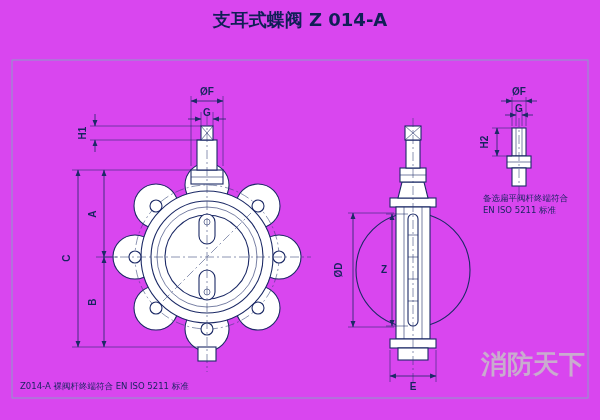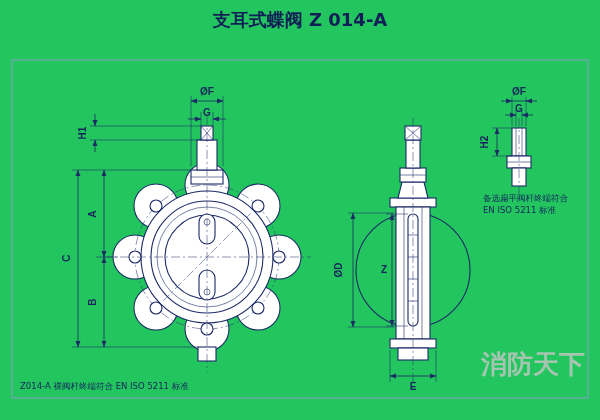--- a/index.html
+++ b/index.html
@@ -1,16 +1,16 @@
 <!DOCTYPE html>
 <html><head>
 <meta charset="utf-8">
 <style>
   html,body{margin:0;padding:0;background:#ffffff;width:600px;height:420px;overflow:hidden}
-  .page{position:relative;width:600px;height:420px;background:#22c55e;font-family:"DejaVu Sans",sans-serif}
+  .page{position:relative;width:600px;height:420px;background:#d946ef;font-family:"DejaVu Sans",sans-serif}
   svg{display:block}
   .ln{stroke:#1c2a66;stroke-width:1.1;fill:none}
   .lnthin{stroke:#1c2a66;stroke-width:0.6;fill:none}
   .fillw{fill:#ffffff;stroke:#1c2a66;stroke-width:1.1}
   .cl{stroke:#2d3c74;stroke-width:0.55;stroke-dasharray:9 3 2 3;fill:none}
   .dim{stroke:#1c2a66;stroke-width:0.8;fill:none}
   .ext{stroke:#1c2a66;stroke-width:0.55;fill:none}
   .dimtxt{fill:#16245e;font:bold 10px "Liberation Sans",sans-serif}
   .note{fill:#16245e;font:8.5px "DejaVu Sans",sans-serif}
   .ttl{fill:#101f56;font:bold 18px "DejaVu Sans",sans-serif}

